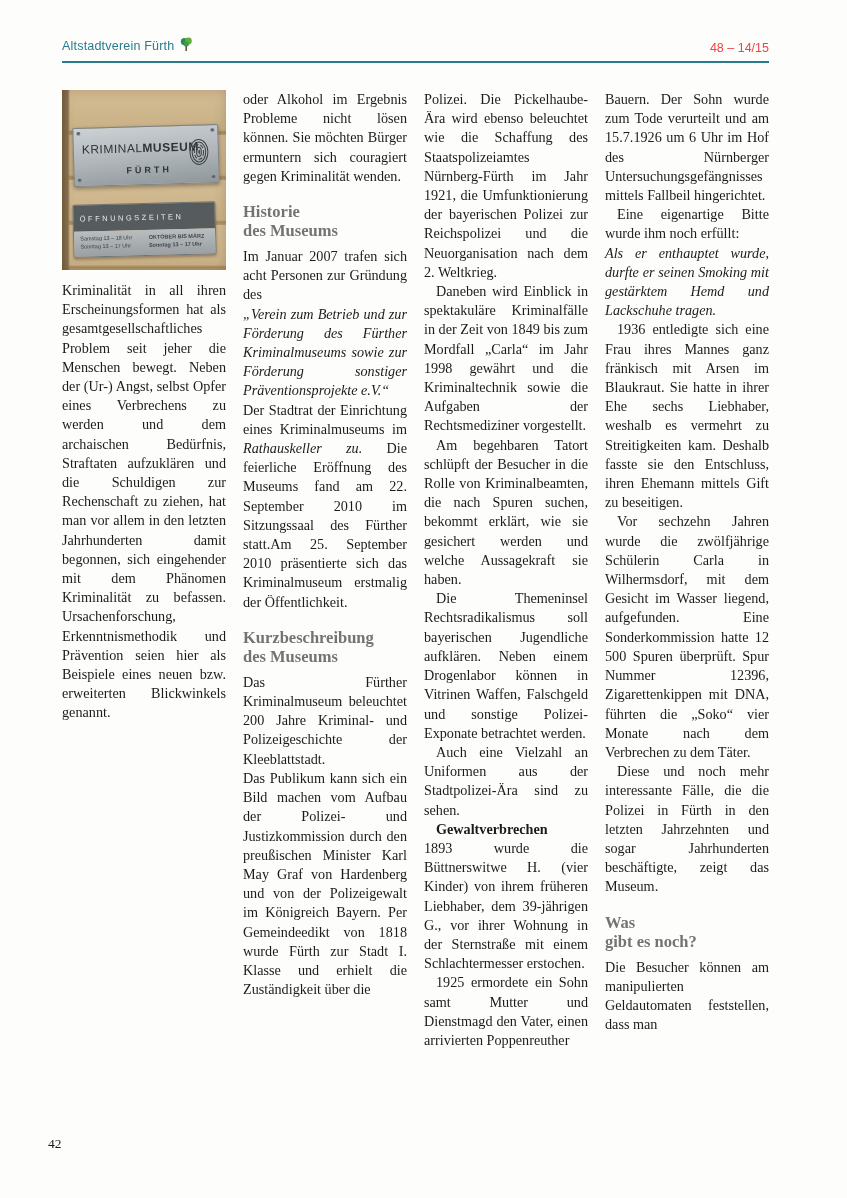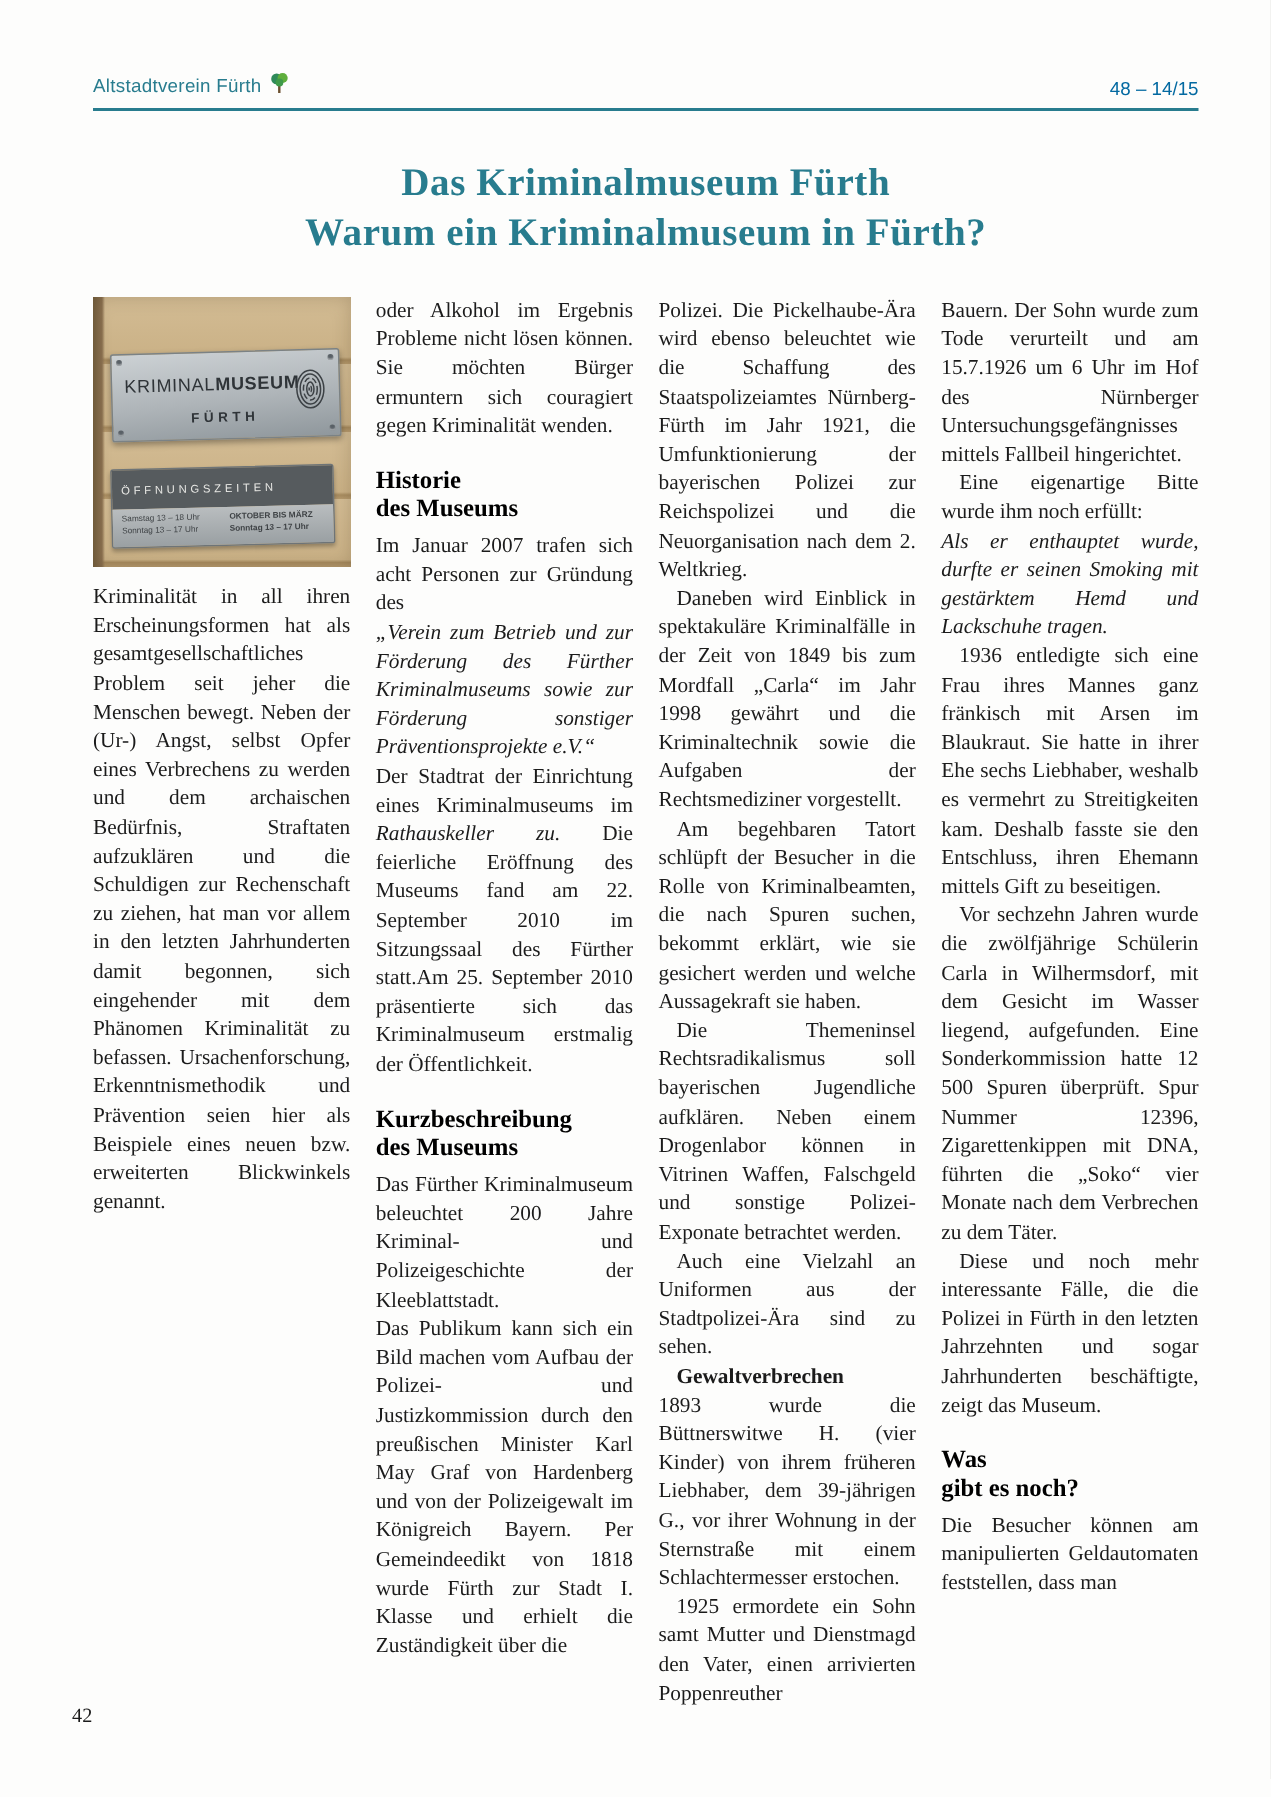--- a/index.html
+++ b/index.html
@@ -1,42 +1,42 @@
 <!DOCTYPE html>
 <html lang="de"><head>
 <meta charset="utf-8">
 <style>
   html,body{margin:0;padding:0;background:#e9e9e7;}
   .page{
     width:847px;height:1198px;position:relative;margin:0 auto;
     background:#fdfdfc;overflow:hidden;
     font-family:"Liberation Serif", serif;color:#1b1b1b;
   }
-  .content{position:absolute;left:62px;right:48px;top:0;margin-top:11px;}
+  .content{position:absolute;left:62px;right:78px;top:0;}
 
   
   .hdr{display:flex;justify-content:space-between;align-items:flex-end;padding-top:36px;
        font-family:"Liberation Sans", sans-serif;font-size:12.5px;}
   .brand{color:#287c8e;letter-spacing:.2px;display:flex;align-items:center;gap:6px;}
-  .issue{color:#0369a1;}
+  .issue{color:#ef4444;}
   .headrule{border-bottom:2px solid #287c8e;margin-top:6px;}
 
   
   .title{margin-top:31px;text-align:center;color:#287c8e;font-weight:bold;
          font-size:26px;line-height:33px;letter-spacing:.4px;}
 
   
   .columns{display:flex;gap:17px;margin-top:27px;}
   .col{flex:1 1 0;min-width:0;text-align:justify;font-size:14.2px;line-height:19.2px;
        hyphens:auto;-webkit-hyphens:auto;}
   .col p{margin:0;}
   .col p.indent{text-indent:12px;}
   .col p.italic, .col span.italic{font-style:italic;}
   .col p.bold, .col span.bold{font-weight:bold;}
-  .col h3.sec{color:#000000;font-size:16.5px;line-height:19px;margin:16px 0 7px;
+  .col h3.sec{color:#737373;font-size:16.5px;line-height:19px;margin:16px 0 7px;
               white-space:pre-line;font-weight:bold;}
 
   
   figure.photo{margin:0 0 11px;position:relative;height:180px;overflow:hidden;
     background:
       linear-gradient(90deg,#75603f 0px,#8a7050 6px,rgba(0,0,0,0) 8px),
       repeating-linear-gradient(180deg,#d3bc94 0px,#cab186 40px,#a78b5f 42px,#b89c70 45px);
     box-shadow:inset 0 0 12px rgba(80,60,30,.25);}
   .sign{position:absolute;left:7%;top:20%;width:88%;height:57px;transform:rotate(-1.6deg);
     background:linear-gradient(175deg,#ccd1d4 0%,#aeb4b8 55%,#8f979c 100%);
@@ -78,24 +78,20 @@
             <circle cx="4.4" cy="5.6" r="3.6" fill="#2f8a5a"></circle>
             <circle cx="8.4" cy="5.0" r="3.4" fill="#5fae3c"></circle>
             <circle cx="6.3" cy="8.0" r="2.6" fill="#3f9a4a"></circle>
           </svg>
         </span>
       </span>
       <span class="issue">48 – 14/15</span>
     </div>
     <div class="headrule"></div>
 
-    <div class="title">
-      <div>Das Kriminalmuseum Fürth</div>
-      <div>Warum ein Kriminalmuseum in Fürth?</div>
-    </div>
 
     <div class="columns">
 
       <div class="col">
         <figure class="photo">
           <div class="sign">
             <i class="screw tl"></i>
             <i class="screw tr"></i>
             <i class="screw bl"></i>
             <i class="screw br"></i>

